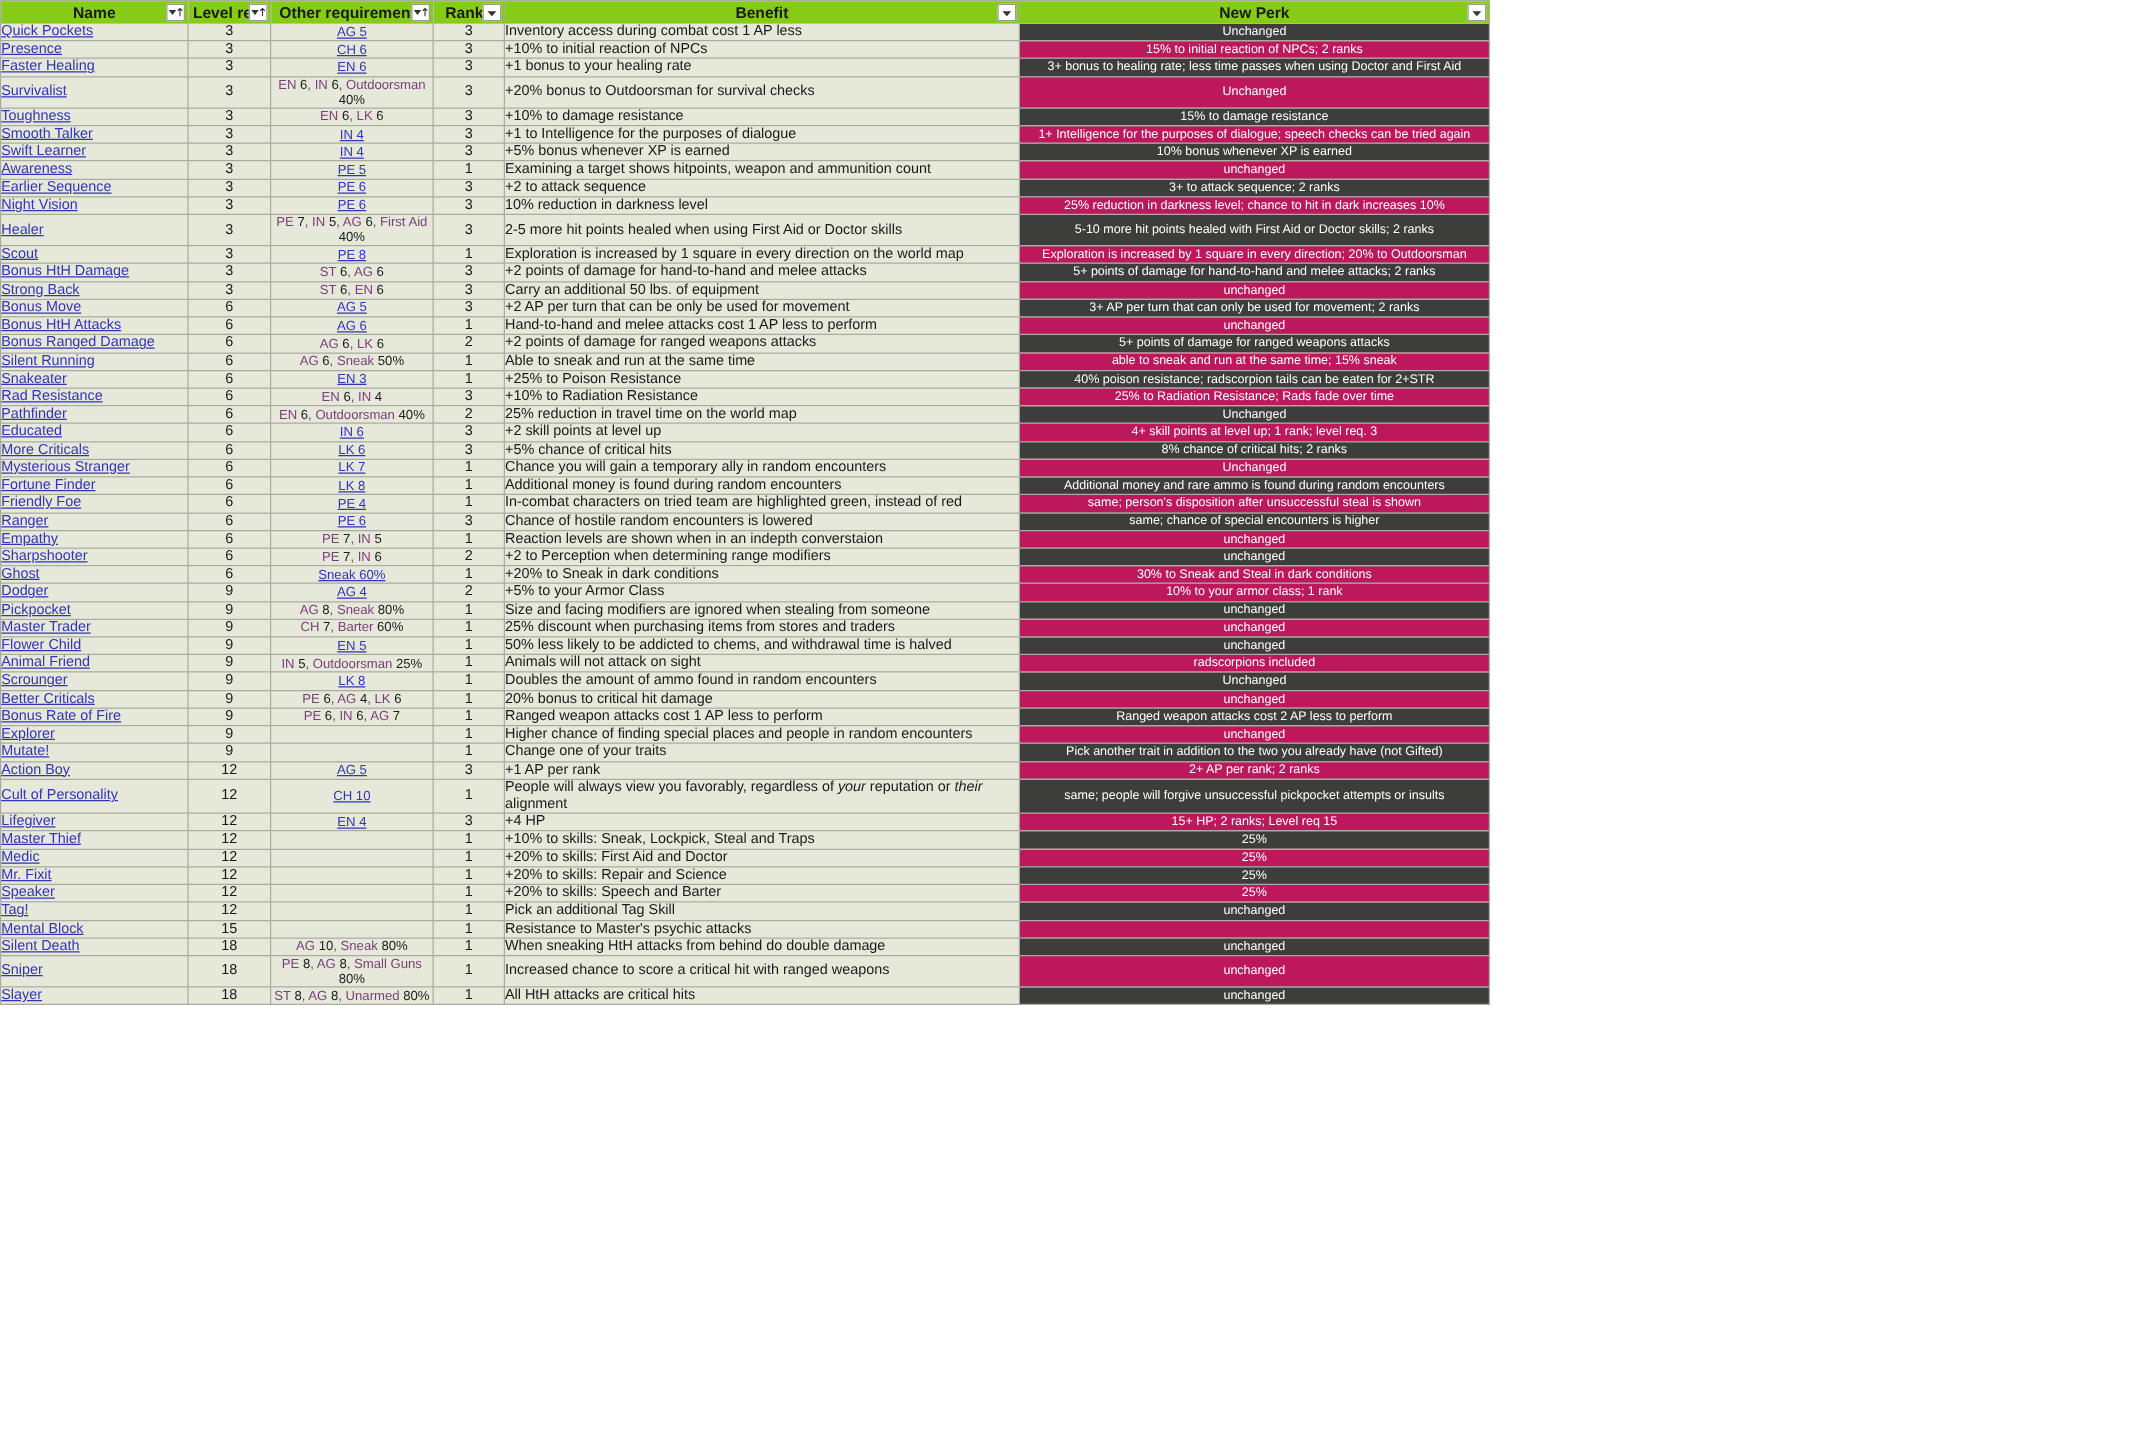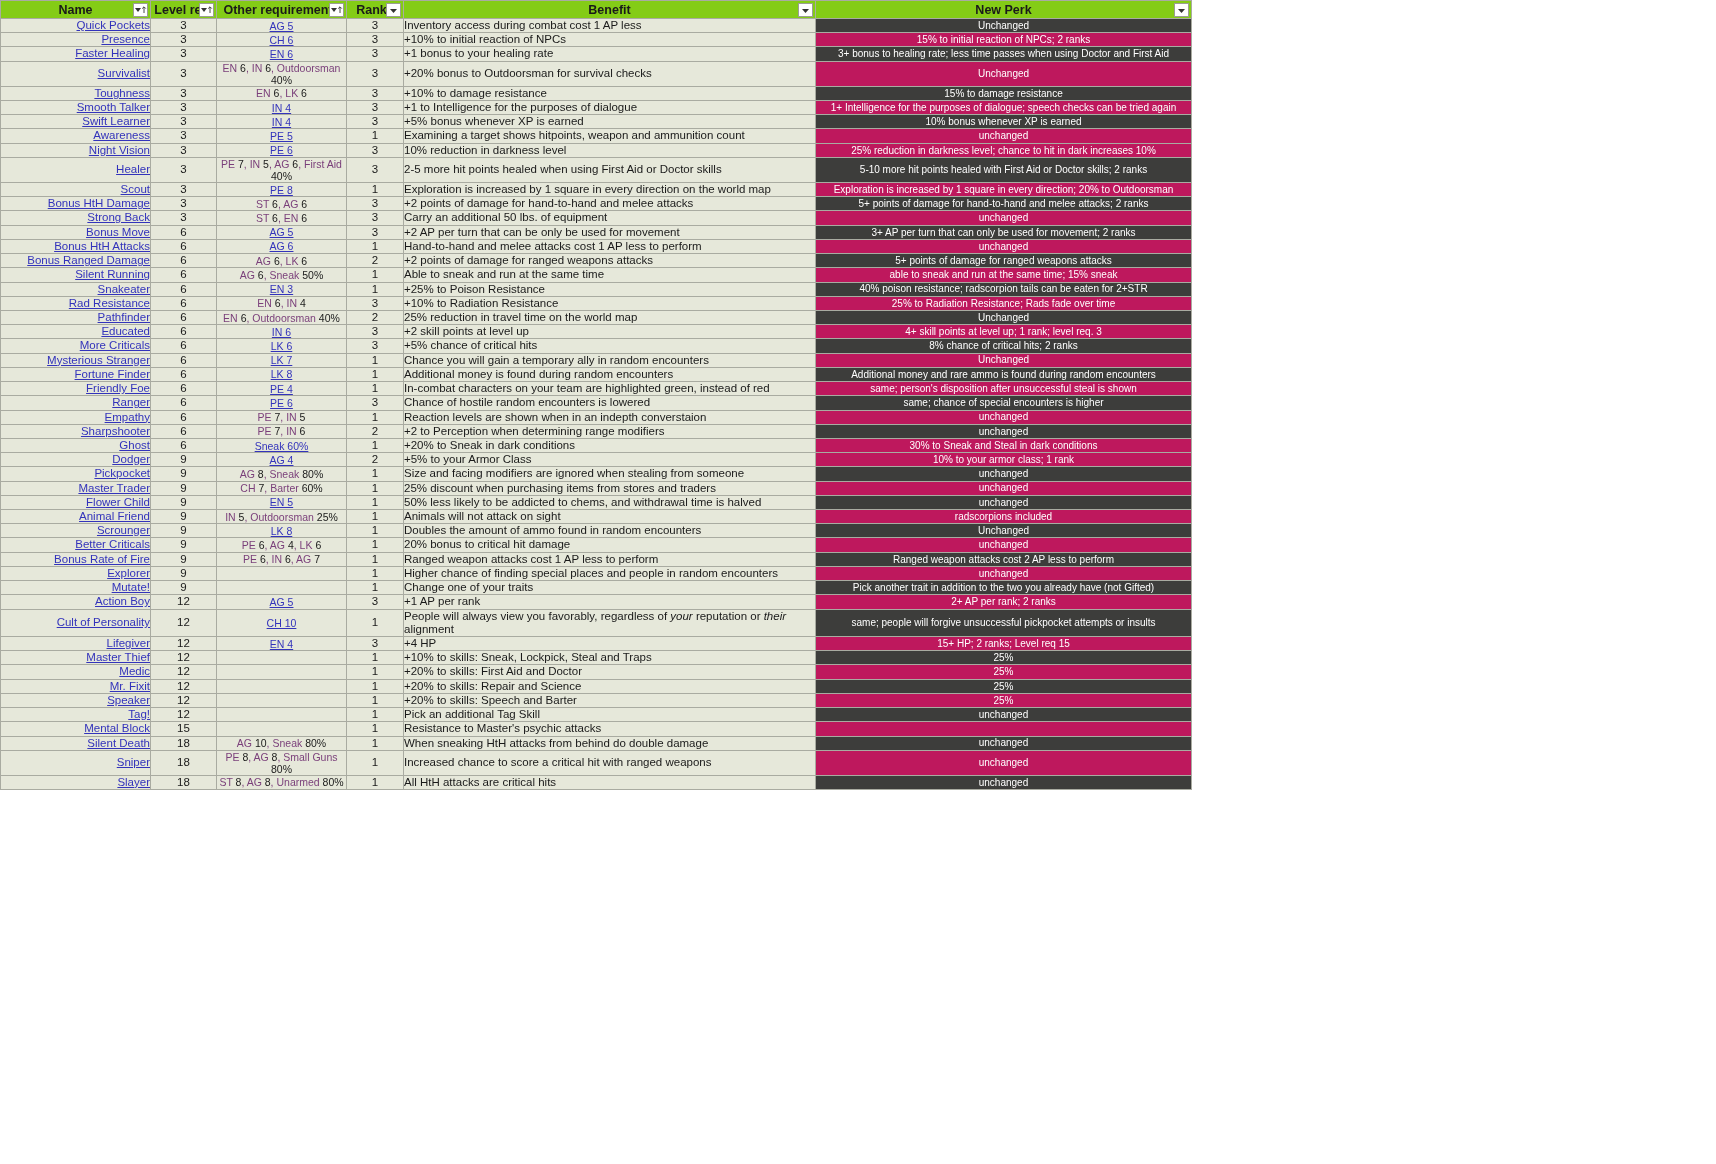--- a/index.html
+++ b/index.html
@@ -59,21 +59,21 @@
   .filter-btn svg { display: block; }
 
   
   tbody td {
     background: #e6e8da;
     font-size: 11.5px;
     color: #1a1a1a;
     padding: 1px 3px;
     line-height: 1.15;
   }
-  td.c-name   { text-align: right; margin-top: 16px; }
+  td.c-name   { text-align: left; margin-top: 16px; }
   td.c-level  { text-align: center; }
   td.c-req    { text-align: center; font-size: 10.5px; }
   td.c-ranks  { text-align: center; }
   td.c-benefit{ text-align: left; padding-left: 5px; }
   td.c-perk   { text-align: center; color: #ffffff; font-size: 10px; border-left-color:#a9aba1; }
 
   td.c-perk.dark  { background: #3d3d3b; }
   td.c-perk.light { background: #be185d; }
 
   a.wl {
@@ -212,20 +212,28 @@
       </tr>
       <tr>
         <td class="c-name"><a class="wl">Awareness</a></td>
         <td class="c-level">3</td>
         <td class="c-req"><a class="wl">PE 5</a></td>
         <td class="c-ranks">1</td>
         <td class="c-benefit">Examining a target shows hitpoints, weapon and ammunition count</td>
         <td class="c-perk light">unchanged</td>
       </tr>
       <tr>
+        <td class="c-name"><a class="wl">Earlier Sequence</a></td>
+        <td class="c-level">3</td>
+        <td class="c-req"><a class="wl">PE 6</a></td>
+        <td class="c-ranks">3</td>
+        <td class="c-benefit">+2 to attack sequence</td>
+        <td class="c-perk dark">3+ to attack sequence; 2 ranks</td>
+      </tr>
+      <tr>
         <td class="c-name"><a class="wl">Night Vision</a></td>
         <td class="c-level">3</td>
         <td class="c-req"><a class="wl">PE 6</a></td>
         <td class="c-ranks">3</td>
         <td class="c-benefit">10% reduction in darkness level</td>
         <td class="c-perk light">25% reduction in darkness level; chance to hit in dark increases 10%</td>
       </tr>
       <tr>
         <td class="c-name"><a class="wl">Healer</a></td>
         <td class="c-level">3</td>
@@ -344,21 +352,21 @@
         <td class="c-req"><a class="wl">LK 8</a></td>
         <td class="c-ranks">1</td>
         <td class="c-benefit">Additional money is found during random encounters</td>
         <td class="c-perk dark">Additional money and rare ammo is found during random encounters</td>
       </tr>
       <tr>
         <td class="c-name"><a class="wl">Friendly Foe</a></td>
         <td class="c-level">6</td>
         <td class="c-req"><a class="wl">PE 4</a></td>
         <td class="c-ranks">1</td>
-        <td class="c-benefit">In-combat characters on your team are highlighted green, instead of red</td>
+        <td class="c-benefit">In-combat characters on tried team are highlighted green, instead of red</td>
         <td class="c-perk light">same; person's disposition after unsuccessful steal is shown</td>
       </tr>
       <tr>
         <td class="c-name"><a class="wl">Ranger</a></td>
         <td class="c-level">6</td>
         <td class="c-req"><a class="wl">PE 6</a></td>
         <td class="c-ranks">3</td>
         <td class="c-benefit">Chance of hostile random encounters is lowered</td>
         <td class="c-perk dark">same; chance of special encounters is higher</td>
       </tr>

